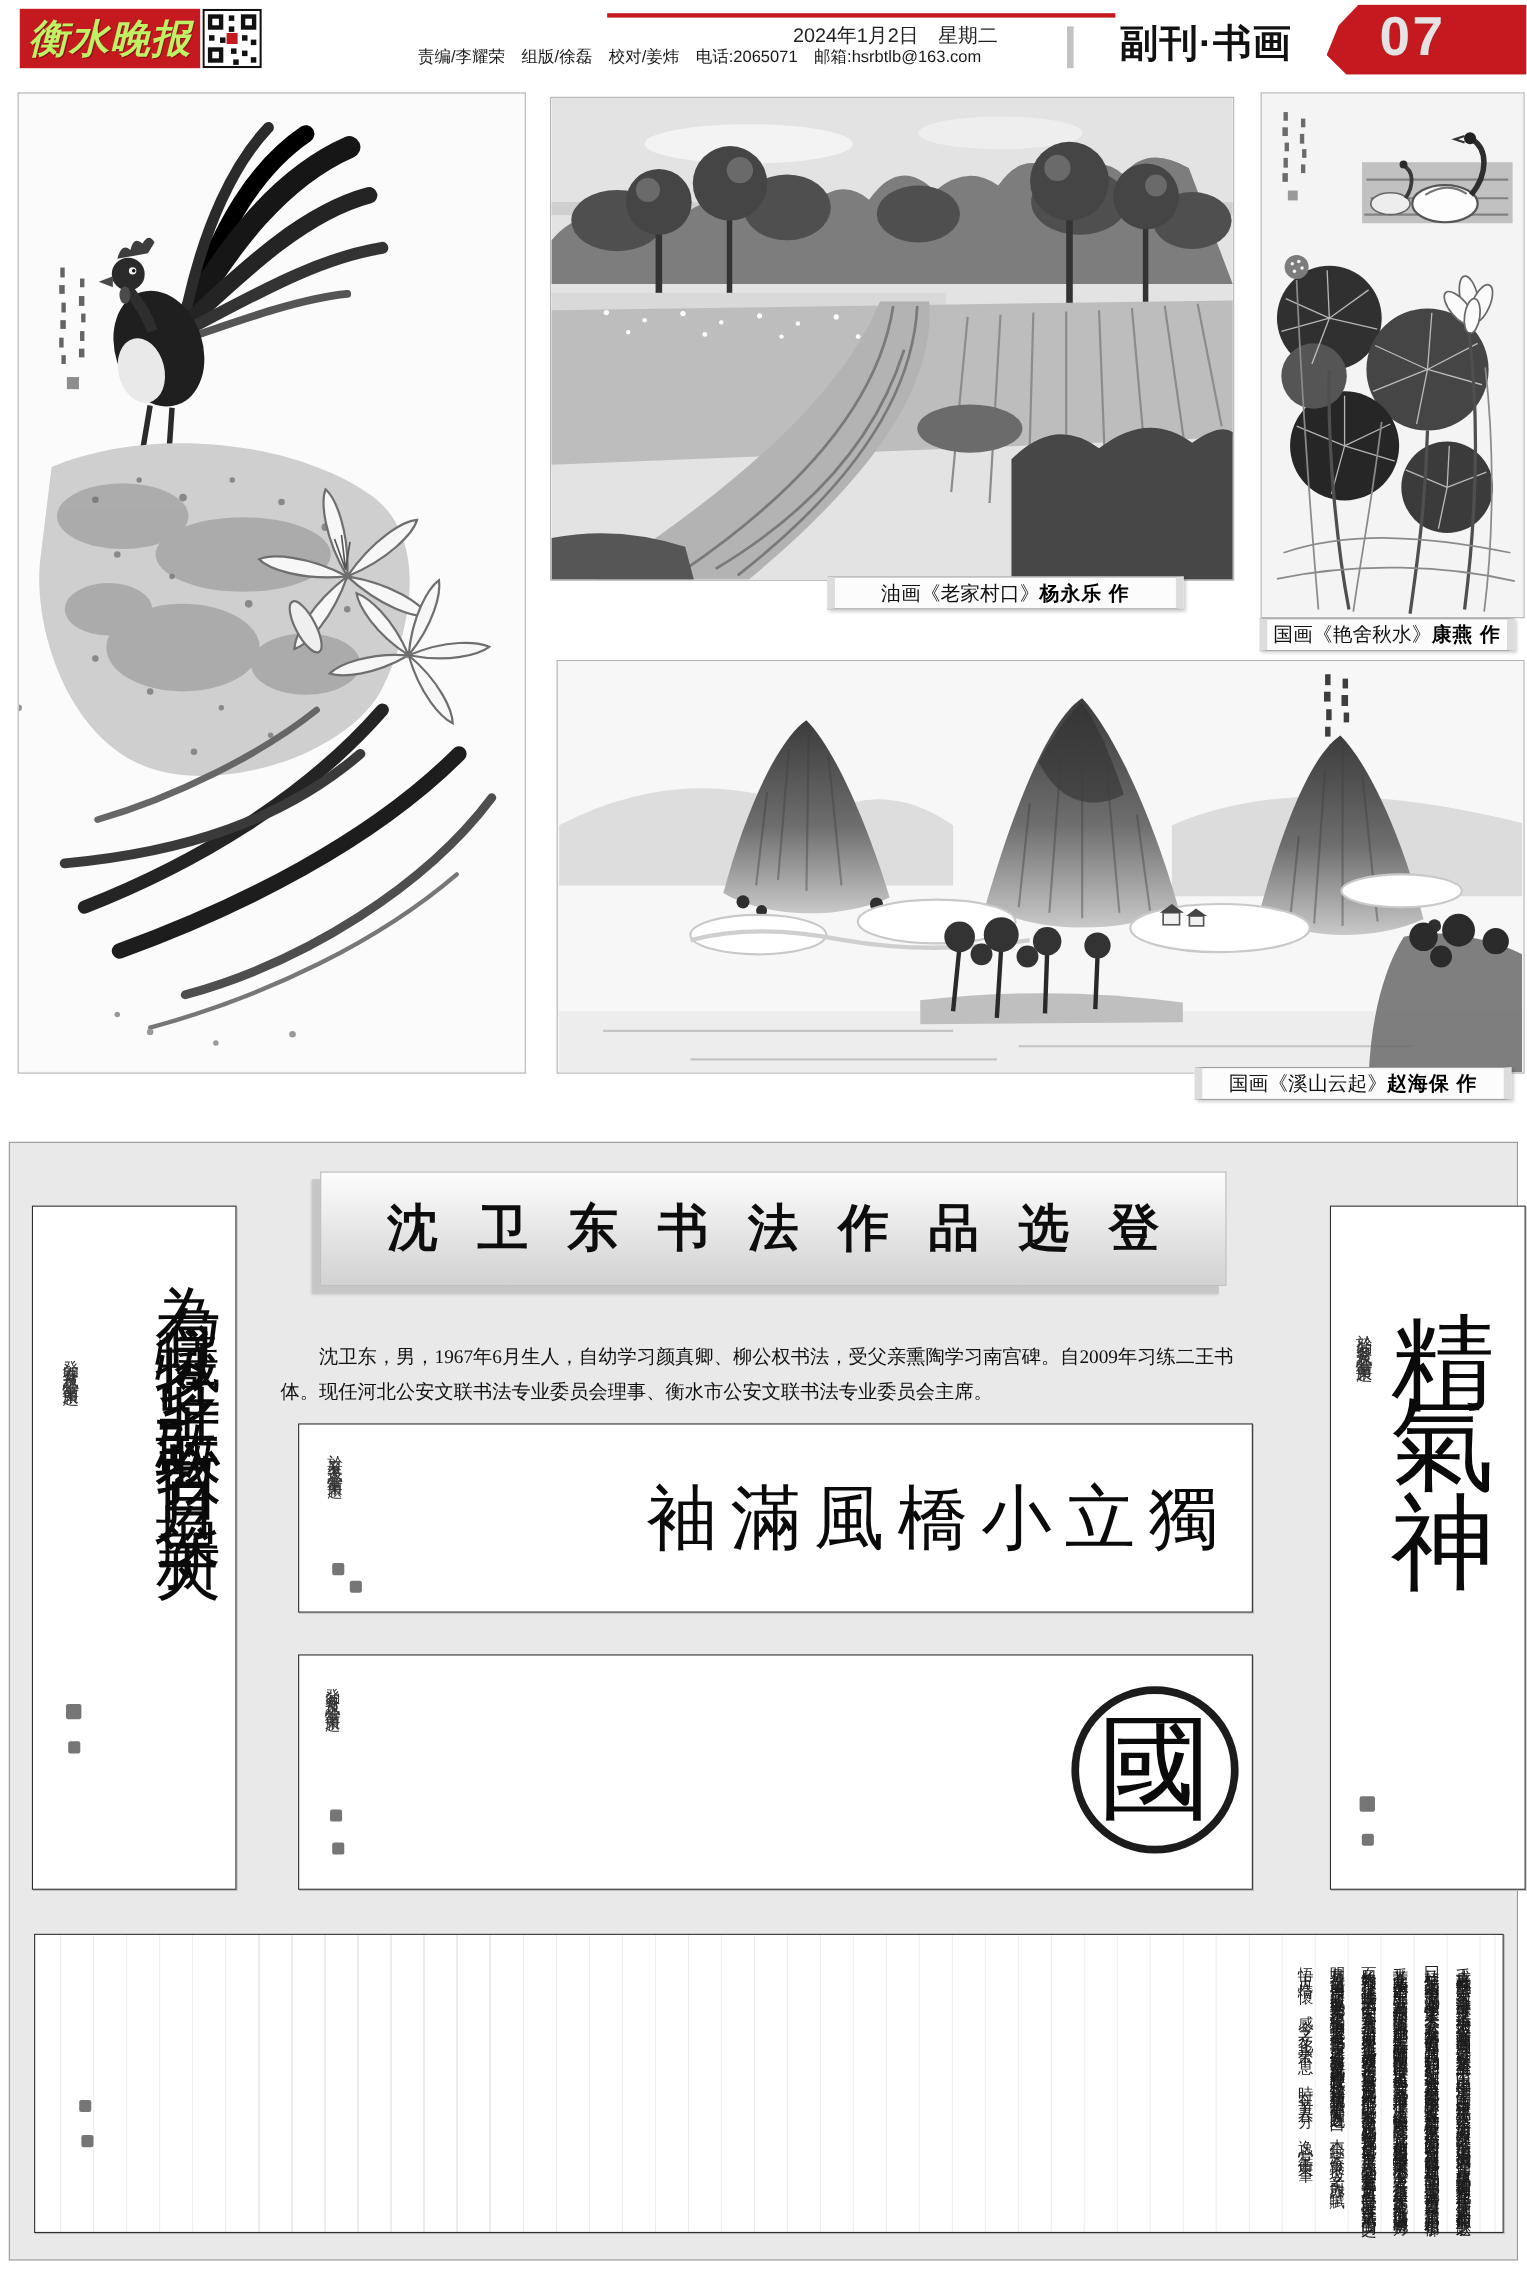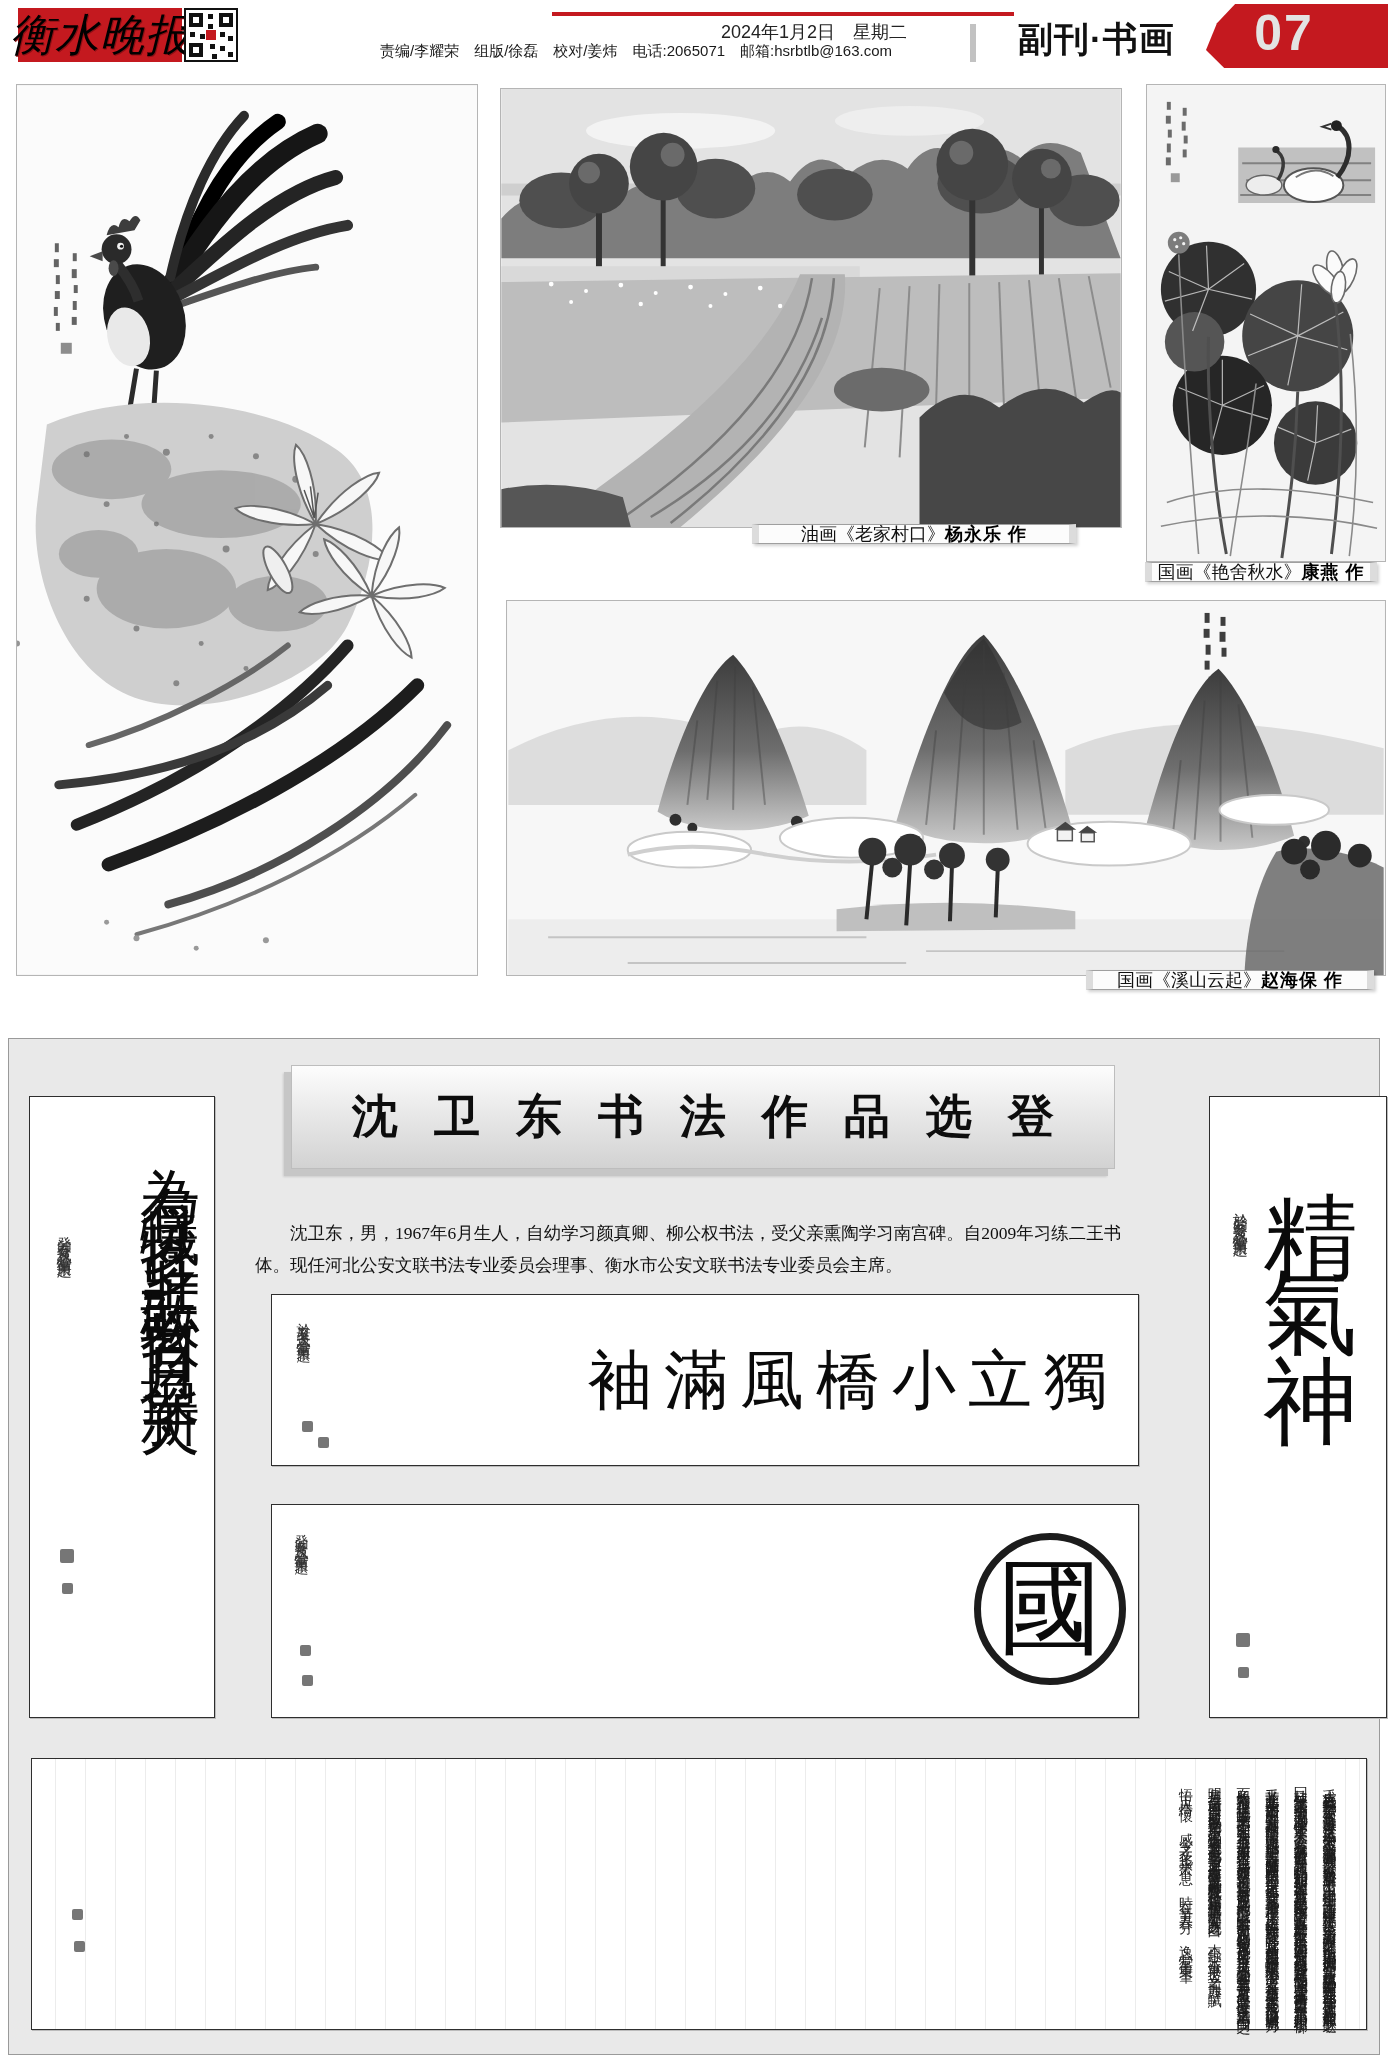--- a/index.html
+++ b/index.html
@@ -2,34 +2,34 @@
 <html><head>
 <meta charset="utf-8">
 <style>
   * { box-sizing: border-box; margin: 0; padding: 0; }
   html,body { background:#fff; }
   body { font-family: "Liberation Sans", sans-serif; }
   .page { position:relative; width:1388px; height:2063px; margin:0 auto; background:#fff; overflow:hidden; }
 
   
   .logo-block { position:absolute; left:18px; top:8px; width:164px; height:54px; background:#c4191f; display:flex; align-items:center; justify-content:center; }
-  .logo-text { color:#000000; font-family:"DejaVu Serif", serif; font-weight:normal; font-size:44px; font-style:italic; letter-spacing:1px; text-shadow:1px 1px 0 #8d0f14; white-space:nowrap; }
+  .logo-text { color:#bef264; font-family:"DejaVu Serif", serif; font-weight:bold; font-size:36px; font-style:italic; letter-spacing:1px; text-shadow:1px 1px 0 #8d0f14; white-space:nowrap; }
   .qr-box { position:absolute; left:184px; top:8px; width:54px; height:54px; background:#fff; }
   .rule-red { position:absolute; left:552px; top:12px; width:462px; height:4px; background:#c4191f; }
   .date-line { position:absolute; left:552px; top:20px; width:462px; text-align:right; padding-right:107px; font-size:18px; color:#222; white-space:nowrap; }
   .staff-line { position:absolute; left:380px; top:42px; width:640px; font-size:15px; color:#1a1a1a; white-space:nowrap; }
   .vbar { position:absolute; left:970px; top:24px; width:6px; height:38px; background:#c2c2c2; }
   .section-title { position:absolute; left:986px; top:16px; font-size:35px; font-weight:bold; color:#111; letter-spacing:1px; white-space:nowrap;margin-left:32px; }
   .page-badge { position:absolute; left:1206px; top:4px; width:182px; height:64px; background:#c4191f; clip-path:polygon(16% 0, 100% 0, 100% 100%, 10% 100%, 0 72%, 6% 30%); display:flex; align-items:flex-start; justify-content:center; }
   .page-badge-num { font-size:50px; font-weight:bold; color:#e3e3e3; letter-spacing:2px; padding-right:26px; }
 
   
   .painting { position:absolute; border:1px solid #b5b5b5; background:#f5f5f5; overflow:hidden; }
   .painting svg { display:block; width:100%; height:100%; }
-  .caption { position:absolute; height:20px; background:#fcfcfc; border:1px solid #9f9f9f; border-left:7px solid #dcdcdc; border-right:7px solid #dcdcdc; box-shadow:2px 2px 3px rgba(0,0,0,.18); display:flex; align-items:center; justify-content:center; white-space:nowrap; }
+  .caption { position:absolute; height:30px; background:#fcfcfc; border:1px solid #9f9f9f; border-left:7px solid #dcdcdc; border-right:7px solid #dcdcdc; box-shadow:2px 2px 3px rgba(0,0,0,.18); display:flex; align-items:center; justify-content:center; white-space:nowrap; }
   .caption .cap-title { font-family:"Liberation Serif", serif; font-size:18px; color:#111; }
   .caption .cap-author { font-size:18px; font-weight:bold; color:#000; letter-spacing:1px; }
 
   
   .feature { position:absolute; left:8px; top:1038px; width:1372px; height:1017px; background:#e9e9e9; border:1px solid #9a9a9a; }
   .feature-banner { position:absolute; left:282px; top:26px; width:824px; height:104px; background:linear-gradient(180deg,#fdfdfd 0%,#e9e9e9 45%,#d2d2d2 100%); border:1px solid #bdbdbd; box-shadow:-7px 7px 0 #c6c6c6, -8px 8px 2px rgba(0,0,0,.12); display:flex; align-items:center; justify-content:center; }
   .feature-title { font-family:"DejaVu Serif", serif; font-size:46px; font-weight:bold; color:#0d0d0d; letter-spacing:36px; padding-left:36px; white-space:nowrap; }
   .feature-bio { position:absolute; left:246px; top:152px; width:900px; font-family:"Liberation Serif", serif; font-size:17.5px; line-height:1.85; color:#111; text-indent:2em;margin-top:26px; }
 
   .art-panel { position:absolute; background:#fff; border:1px solid #2e2e2e; box-shadow:1px 1px 0 #bbb; }

